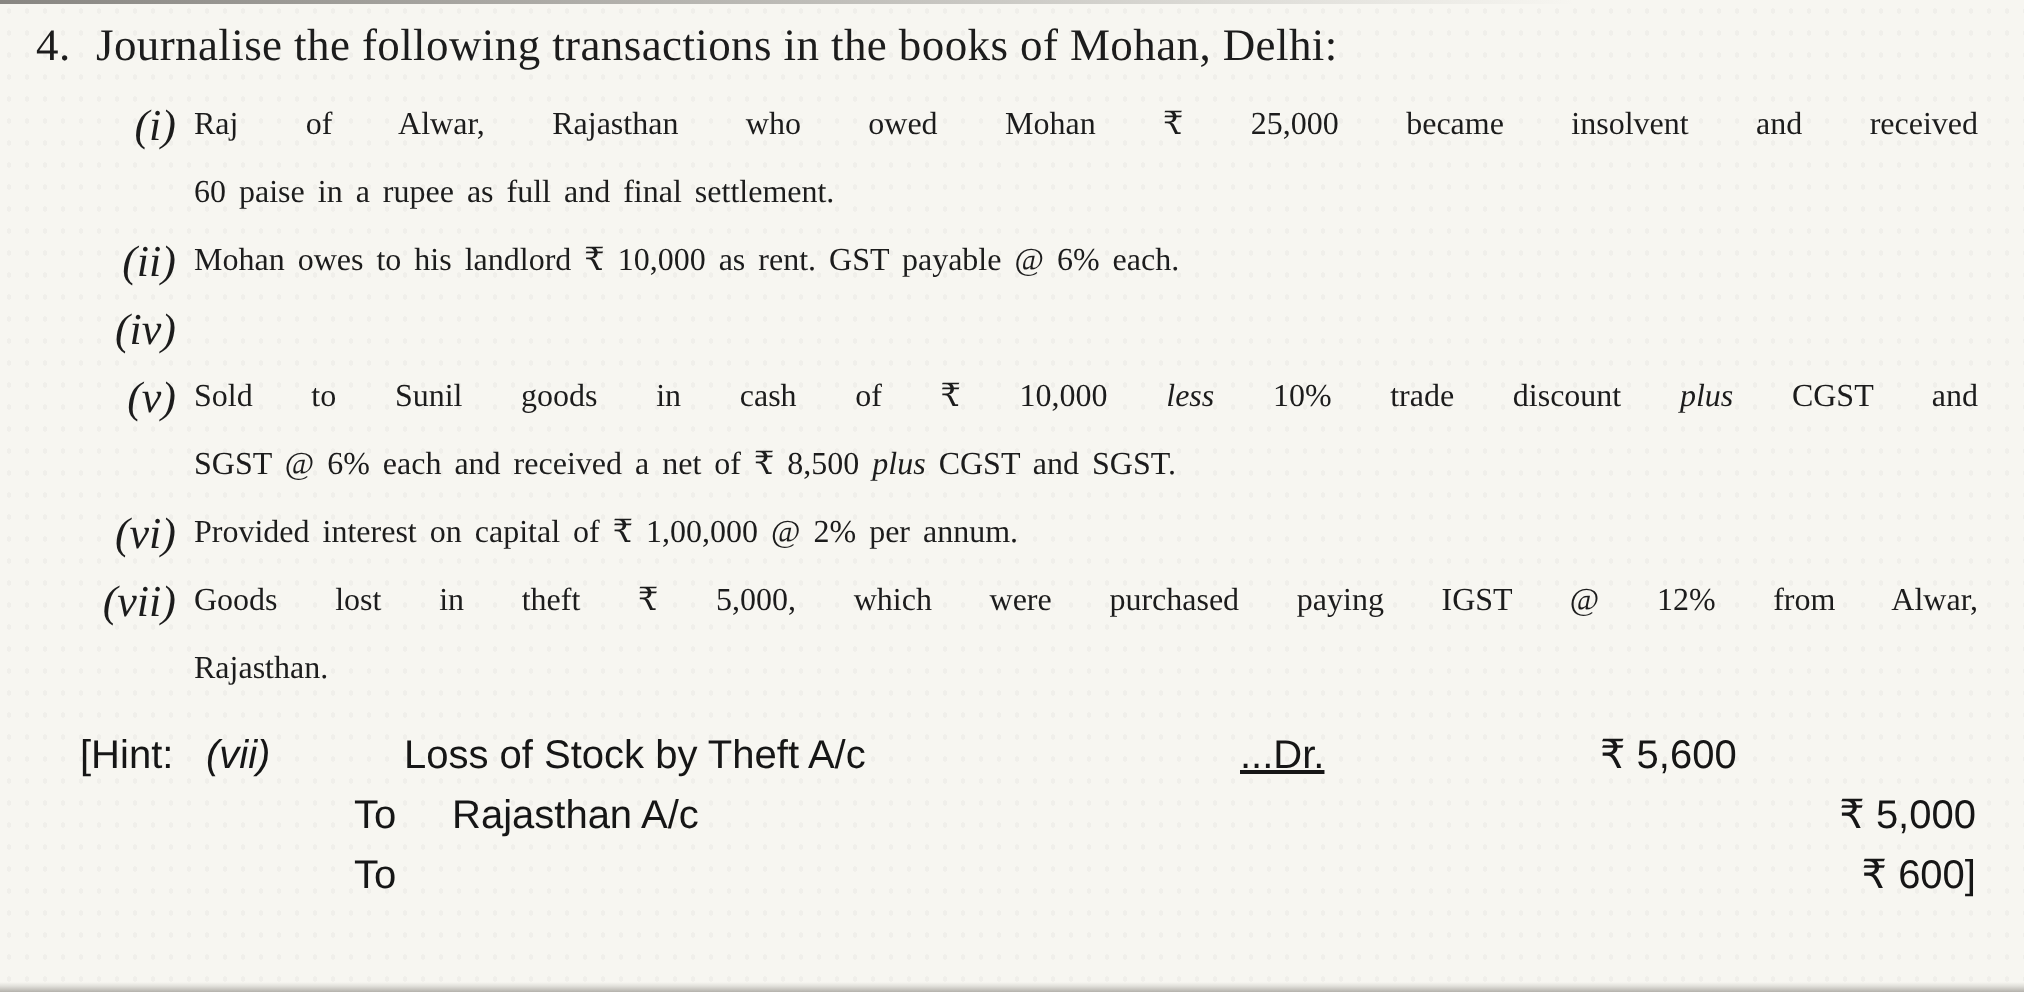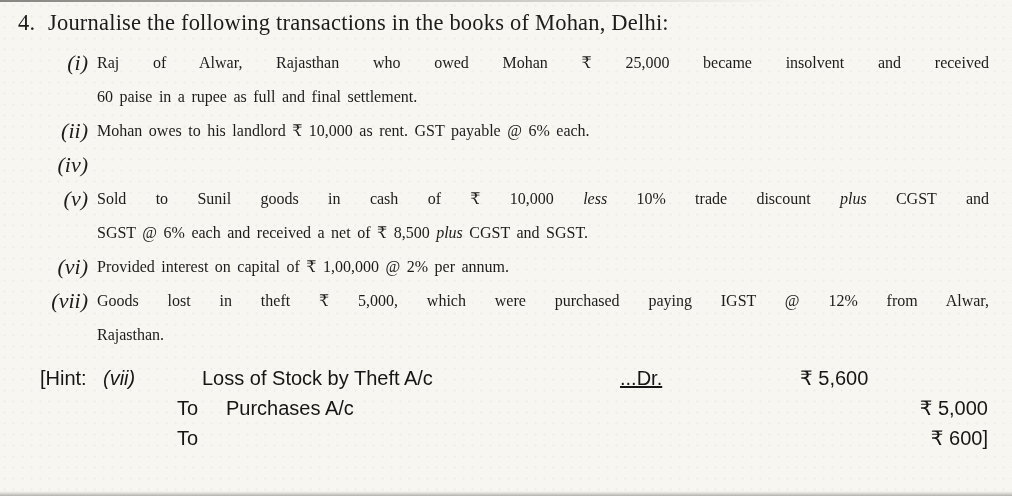--- a/index.html
+++ b/index.html
@@ -160,21 +160,21 @@
   <div class="hint">
     <div class="hint-row">
       <span class="hint-open">[Hint:</span>
       <span class="hint-ref">(vii)</span>
       <span class="hint-account-1">Loss of Stock by Theft A/c</span>
       <span class="hint-dr">...Dr.</span>
       <span class="hint-amt-mid">₹ 5,600</span>
     </div>
     <div class="hint-row">
       <span class="hint-to">To</span>
-      <span class="hint-account-n">Purchases A/c</span>
+      <span class="hint-account-n">Rajasthan A/c</span>
       <span class="hint-amt-right">₹ 5,000</span>
     </div>
     <div class="hint-row">
       <span class="hint-to">To</span>
       <span class="hint-amt-right">₹ 600]</span>
     </div>
   </div>
 
   <div class="scan-bottom-shadow"></div>
 </div>

